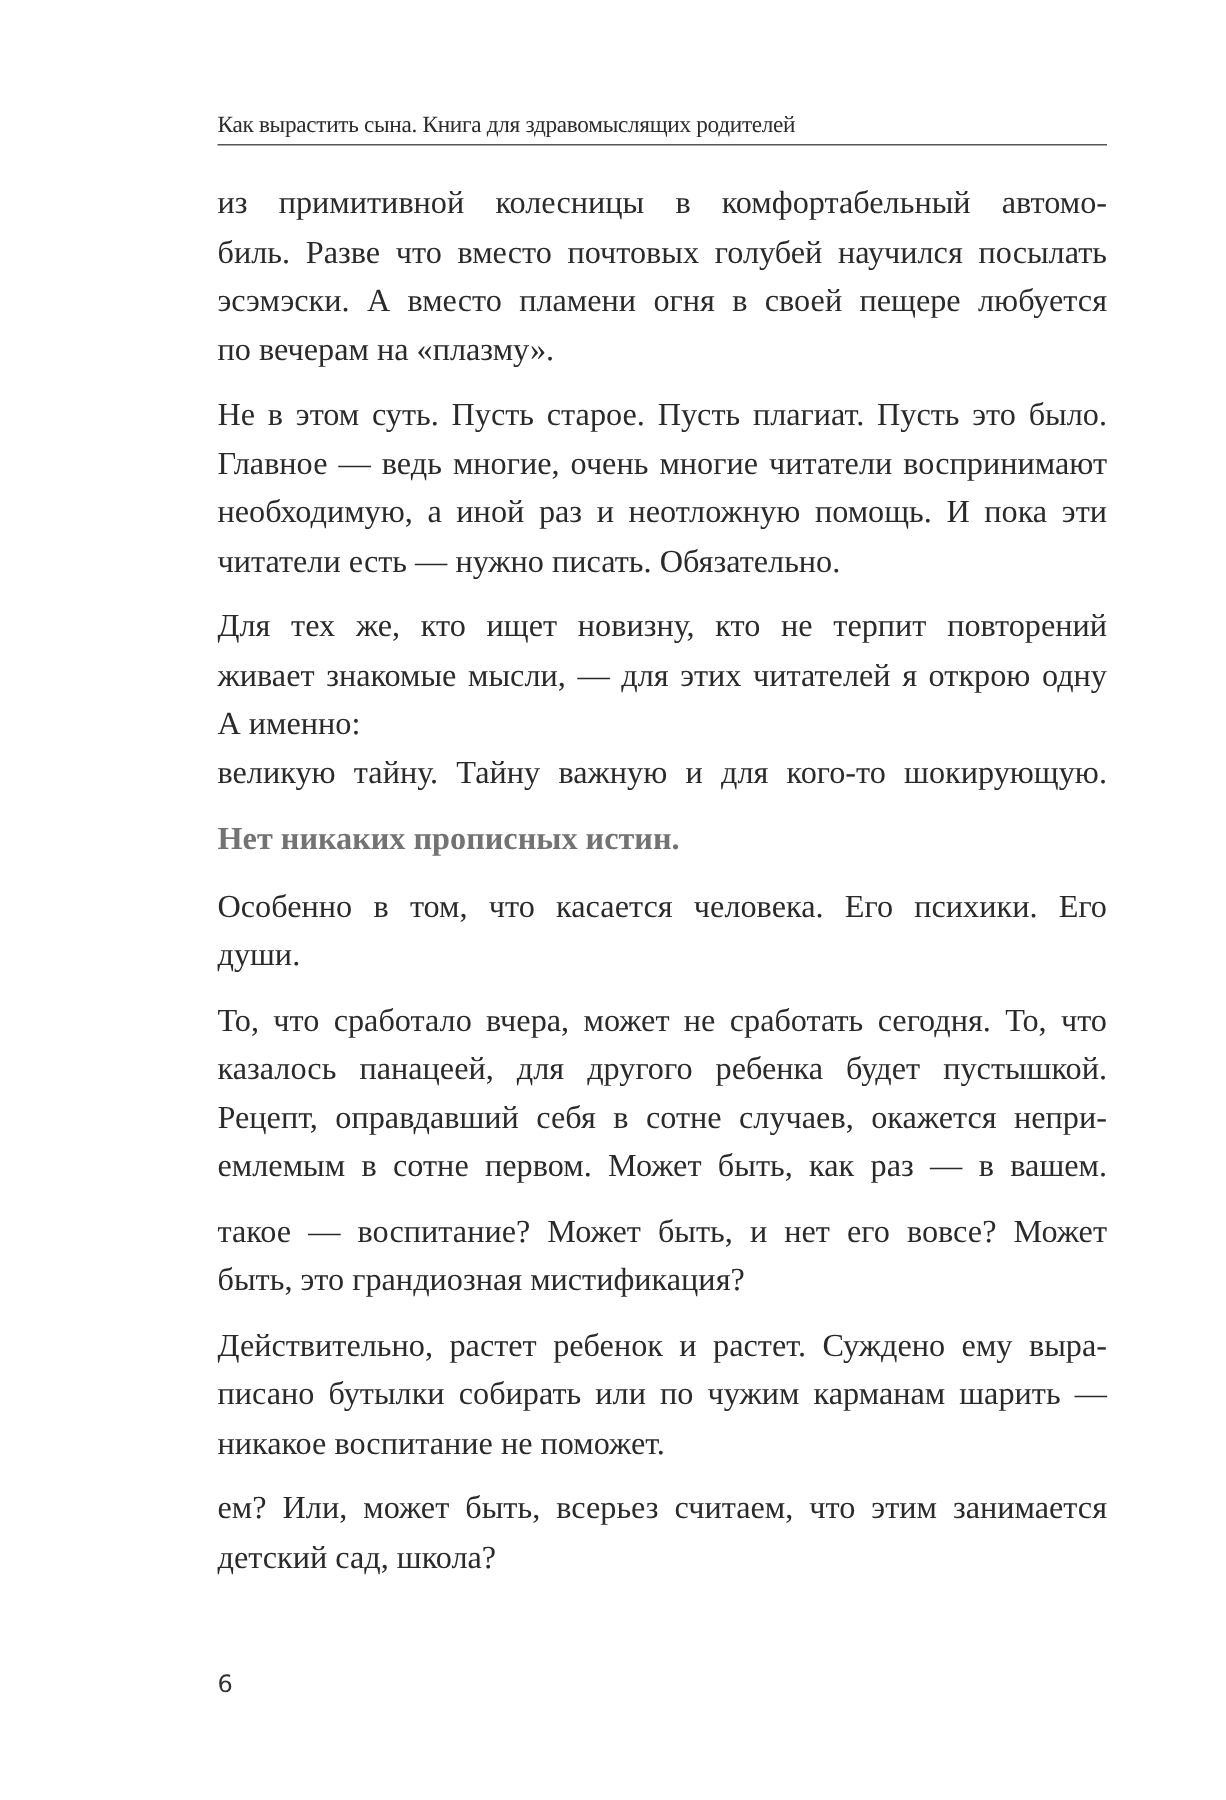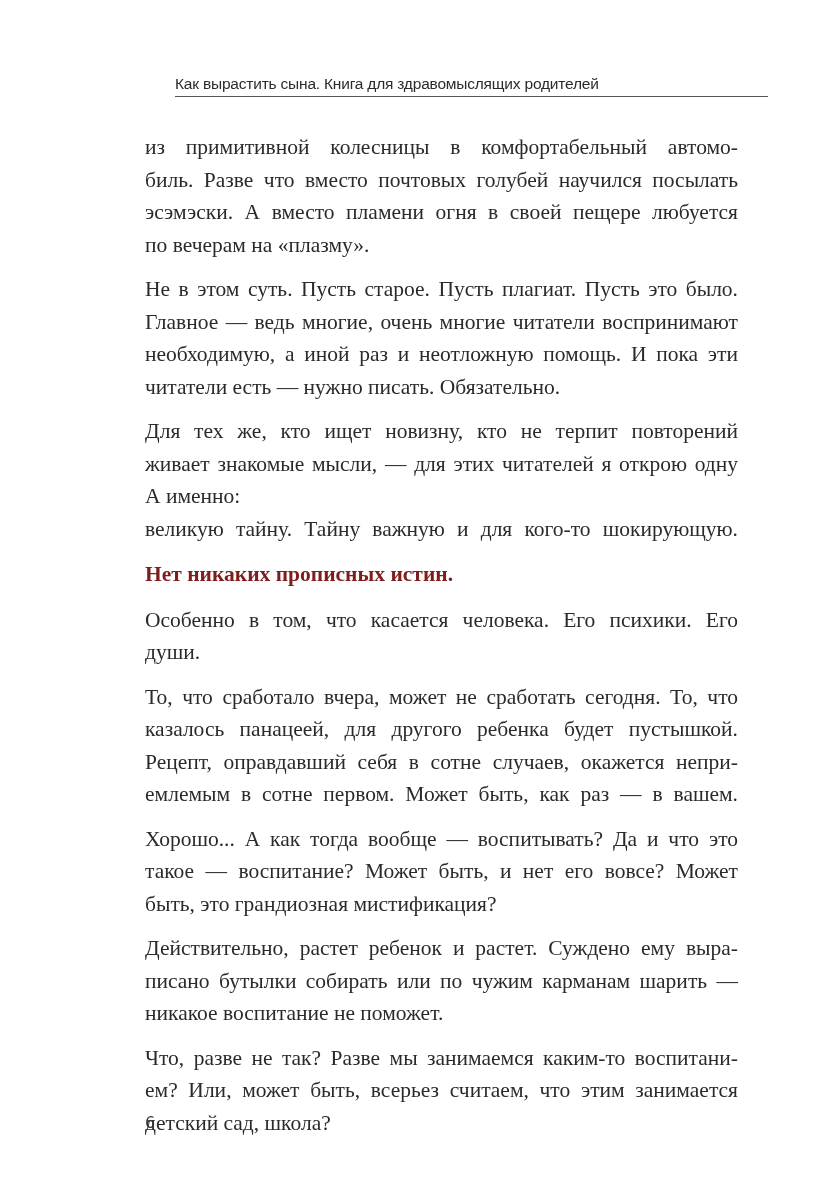--- a/index.html
+++ b/index.html
@@ -12,55 +12,54 @@
       height: 1200px;
       position: relative;
       overflow: hidden;
       color: #2a2a2a;
     }
     .running-head {
       position: absolute;
       left: 145px;
       top: 74px;
       width: 593px;
-      font-family: Liberation Sans, sans-serif;
+      font-family: Liberation Serif, serif;
       font-size: 15.5px;
       letter-spacing: -0.2px;
       color: #2b2b2b;
       padding-bottom: 2px;
       border-bottom: 1.5px solid #555;
       line-height: 20px;
       white-space: nowrap;
-      margin-left: 30px;
     }
     .body-text {
       position: absolute;
       left: 145px;
       top: 119px;
       width: 593px;
       font-family: "Liberation Serif", serif;
       font-size: 21.5px;
       line-height: 32.5px;
       color: #2a2a2a;
     }
     .para {
-      margin: 12px 0 11px 0;
+      margin: 0 0 11px 0;
     }
     .line {
       display: block;
       text-align: justify;
       text-align-last: justify;
       white-space: nowrap;
       height: 32.5px;
       overflow: visible;
     }
     .line.last {
       text-align-last: left;
     }
-    .para.bold { font-weight: bold; color: #7f1d1d; }
+    .para.bold { font-weight: bold; color: #737373; }
     .para.italic { }
     .para.bold .line { height: 34.5px; line-height: 34.5px; }
     .page-number {
       position: absolute;
       left: 145px;
       top: 1113px;
       font-family: "DejaVu Sans", sans-serif;
       font-size: 16px;
       color: #333;
     }
@@ -103,32 +102,30 @@
   </p>
 
   <p class="para">
     <span class="line">То, что сработало вчера, может не сработать сегодня. То, что</span>
     <span class="line">казалось панацеей, для другого ребенка будет пустышкой.</span>
     <span class="line">Рецепт, оправдавший себя в сотне случаев, окажется непри-</span>
     <span class="line">емлемым в сотне первом. Может быть, как раз — в вашем.</span>
   </p>
 
   <p class="para">
-    <span class="line">Хорошо... А как тогда вообще — воспитывать? Да и что это</span>
     <span class="line">такое — воспитание? Может быть, и нет его вовсе? Может</span>
     <span class="line last">быть, это грандиозная мистификация?</span>
   </p>
 
   <p class="para italic">
     <span class="line">Действительно, растет ребенок и растет. Суждено ему выра-</span>
     <span class="line">писано бутылки собирать или по чужим карманам шарить —</span>
     <span class="line last">никакое воспитание не поможет.</span>
   </p>
 
   <p class="para">
-    <span class="line">Что, разве не так? Разве мы занимаемся каким-то воспитани-</span>
     <span class="line">ем? Или, может быть, всерьез считаем, что этим занимается</span>
     <span class="line last">детский сад, школа?</span>
   </p>
 
 </div>
 
 <div class="page-number">6</div>
 
 </body></html>

